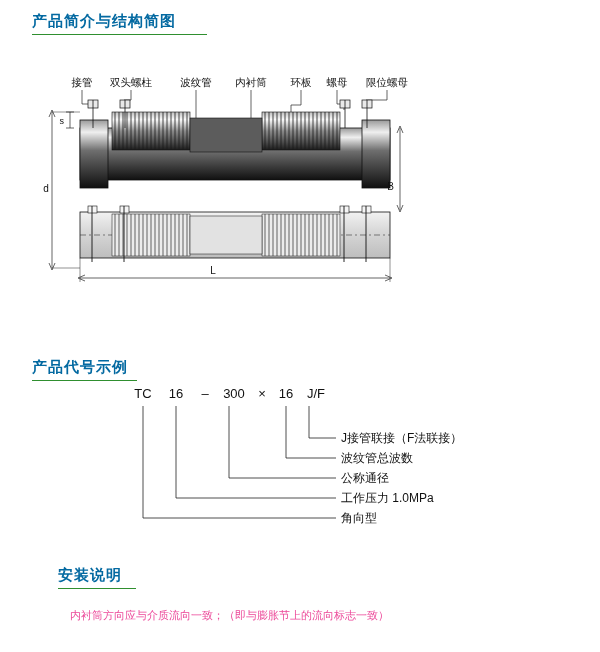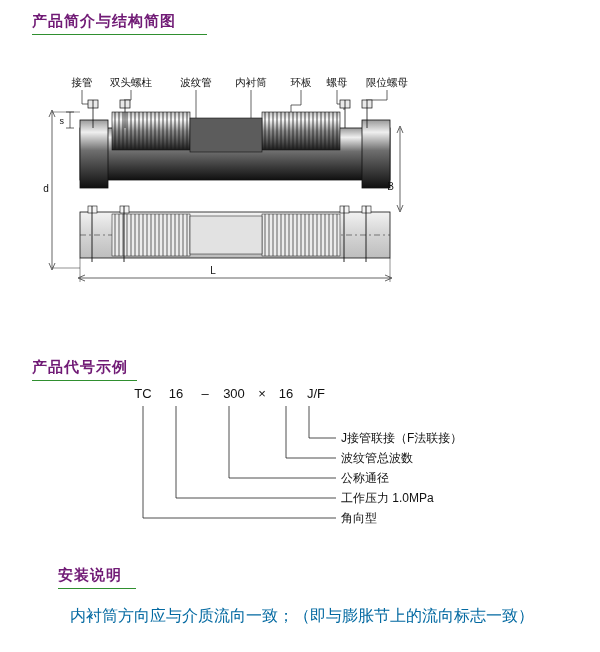--- a/index.html
+++ b/index.html
@@ -5,21 +5,21 @@
   html,body{margin:0;padding:0;}
   body{
     width:600px;height:652px;
     background:#ffffff;
     font-family:"Liberation Sans","DejaVu Sans",sans-serif;
     color:#1a1a1a;
     position:relative;
     overflow:hidden;
   }
   .section-title{
-    color:#701a75;
+    color:#0369a1;
     font-size:15px;
     font-weight:bold;
     letter-spacing:1px;
     position:absolute;
     font-family:Liberation Mono, monospace;
   }
   .title-underline{
     position:absolute;
     height:1px;
     background:#2f8f2f;
@@ -30,22 +30,22 @@
   #diagram-svg{position:absolute;left:0;top:0;}
 
   
   #code-section{position:absolute;left:0;top:350px;width:600px;height:200px;}
   #code-svg{position:absolute;left:0;top:0;}
 
   
   #install-section{position:absolute;left:0;top:560px;width:600px;height:92px;margin-left:26px;}
   .body-text{
     position:absolute;
-    font-size:16px;
-    color:#0369a1;
+    font-size:11px;
+    color:#ec4899;
     line-height:19px;
     white-space:nowrap;
   }
   text{font-family:"Liberation Sans","DejaVu Sans",sans-serif;}
 </style>
 </head>
 <body>
 
 <div id="diagram-section">
 

